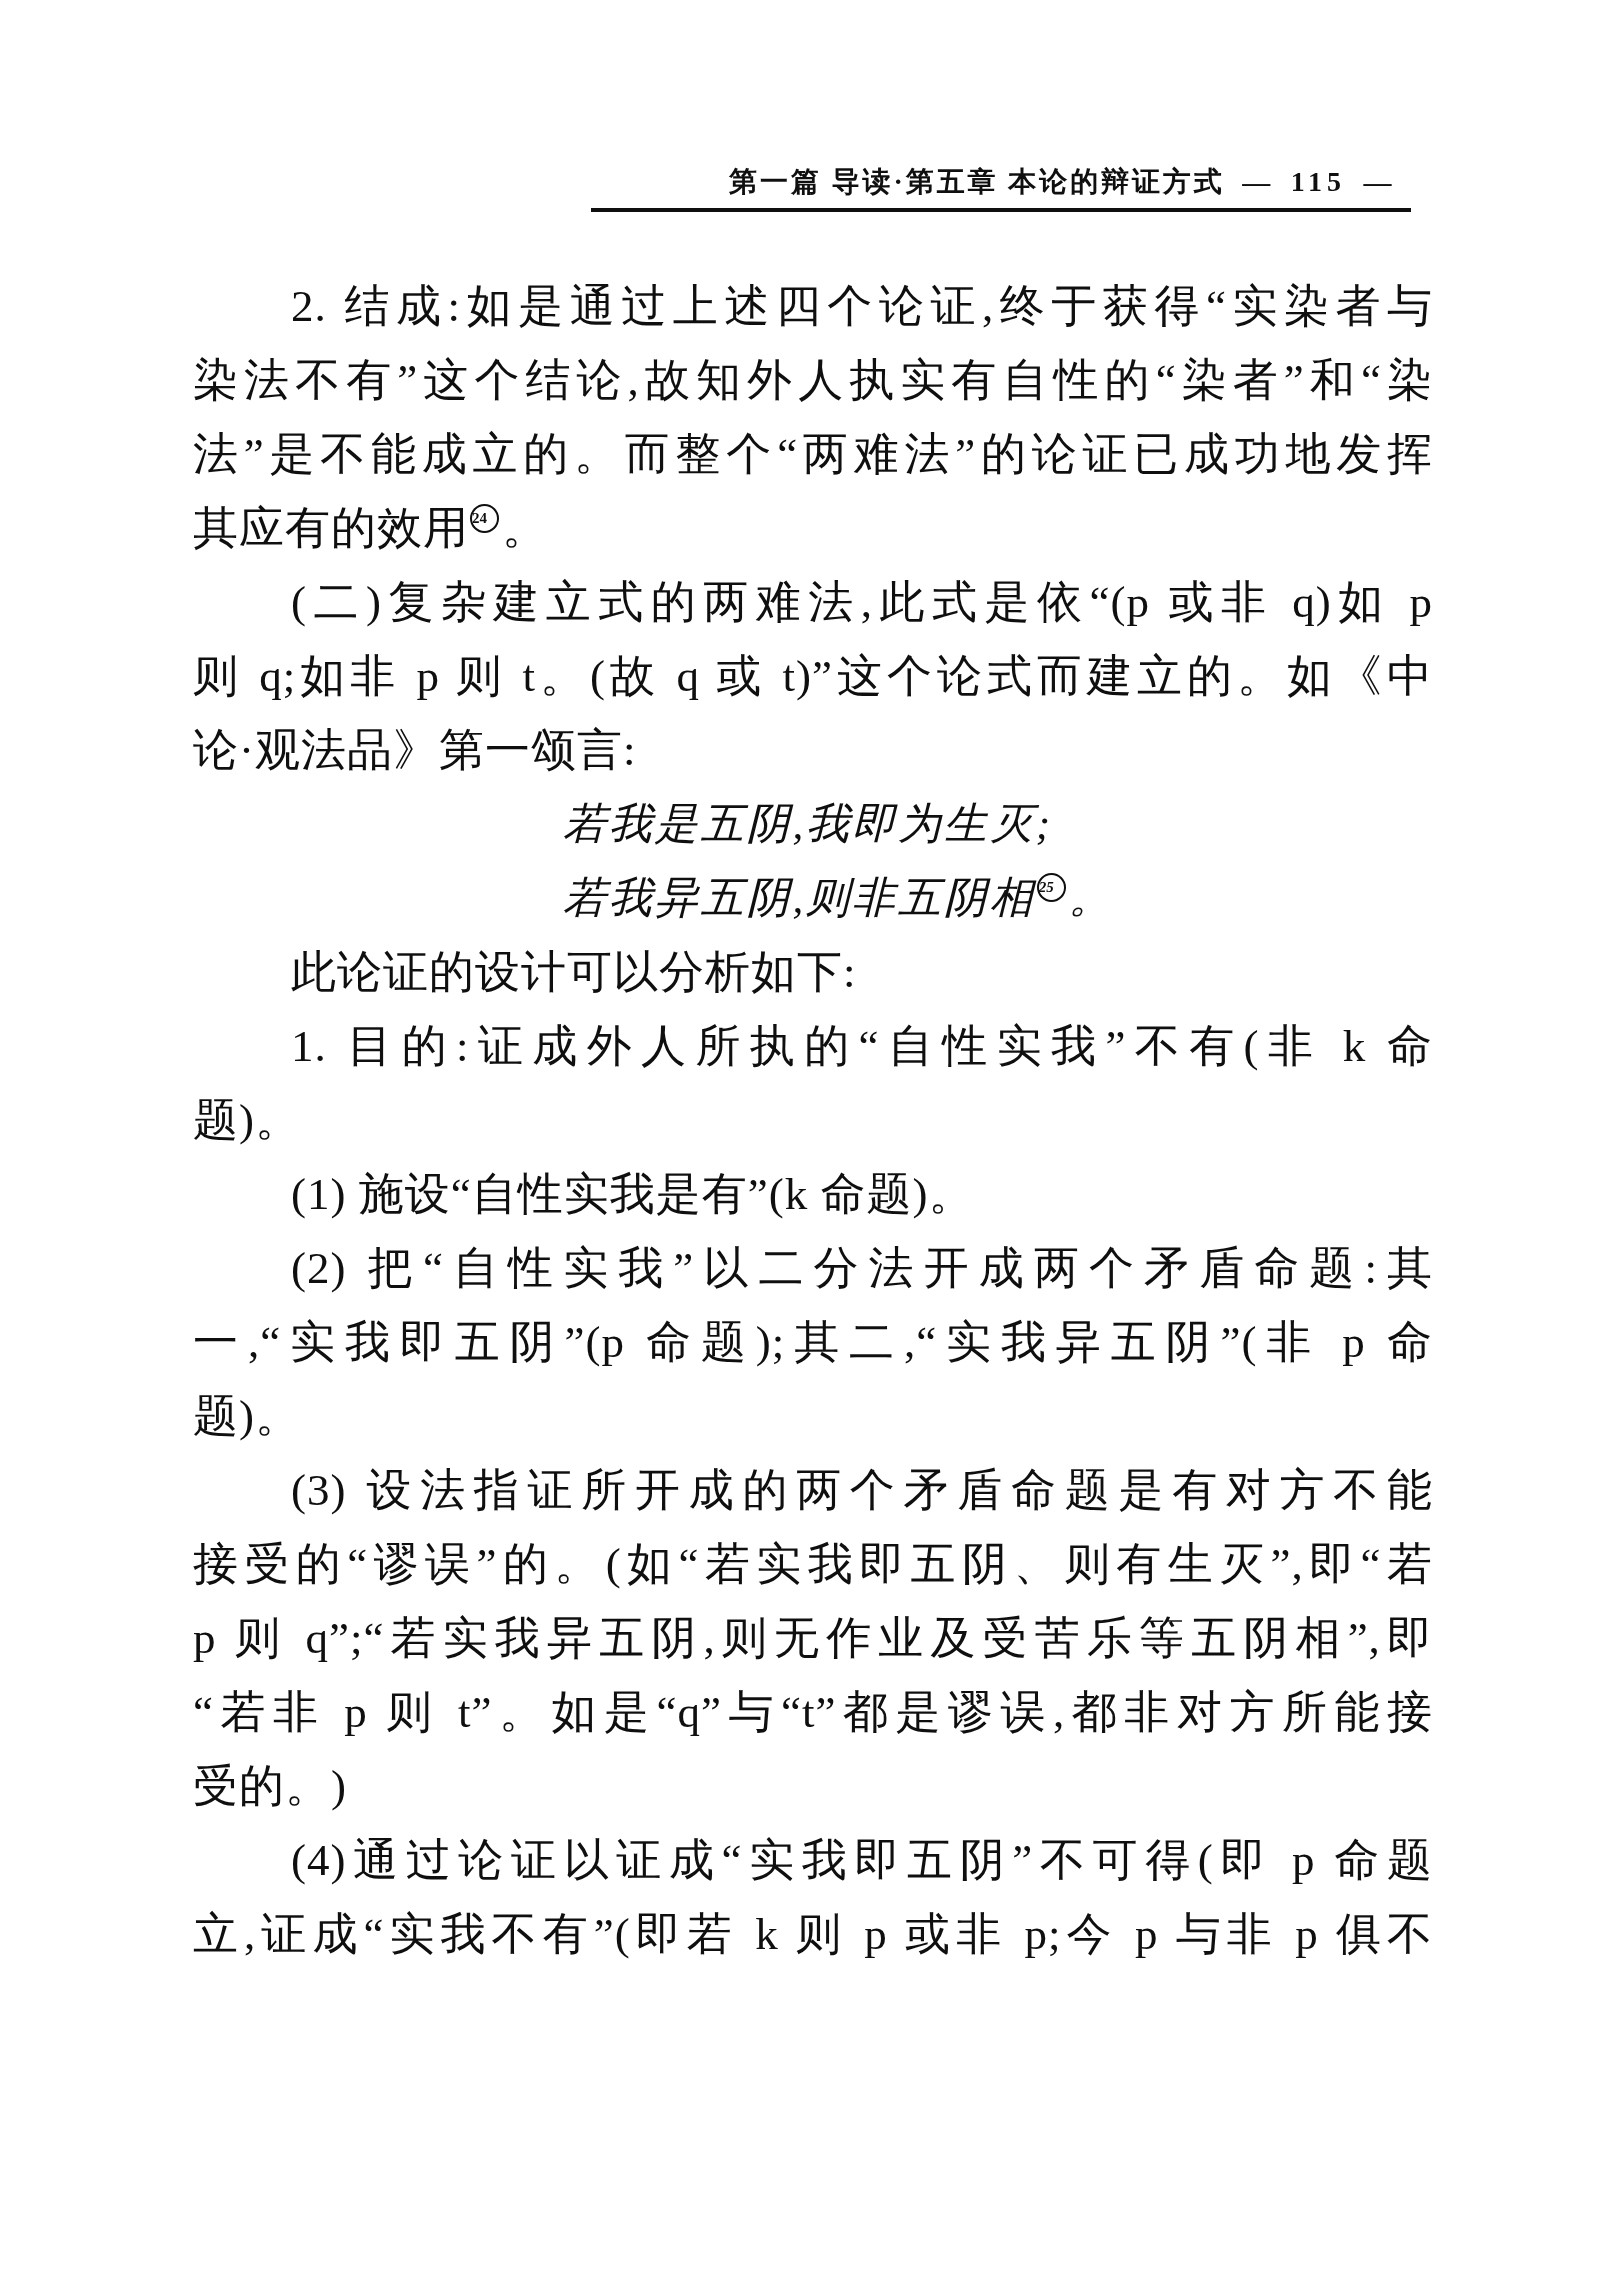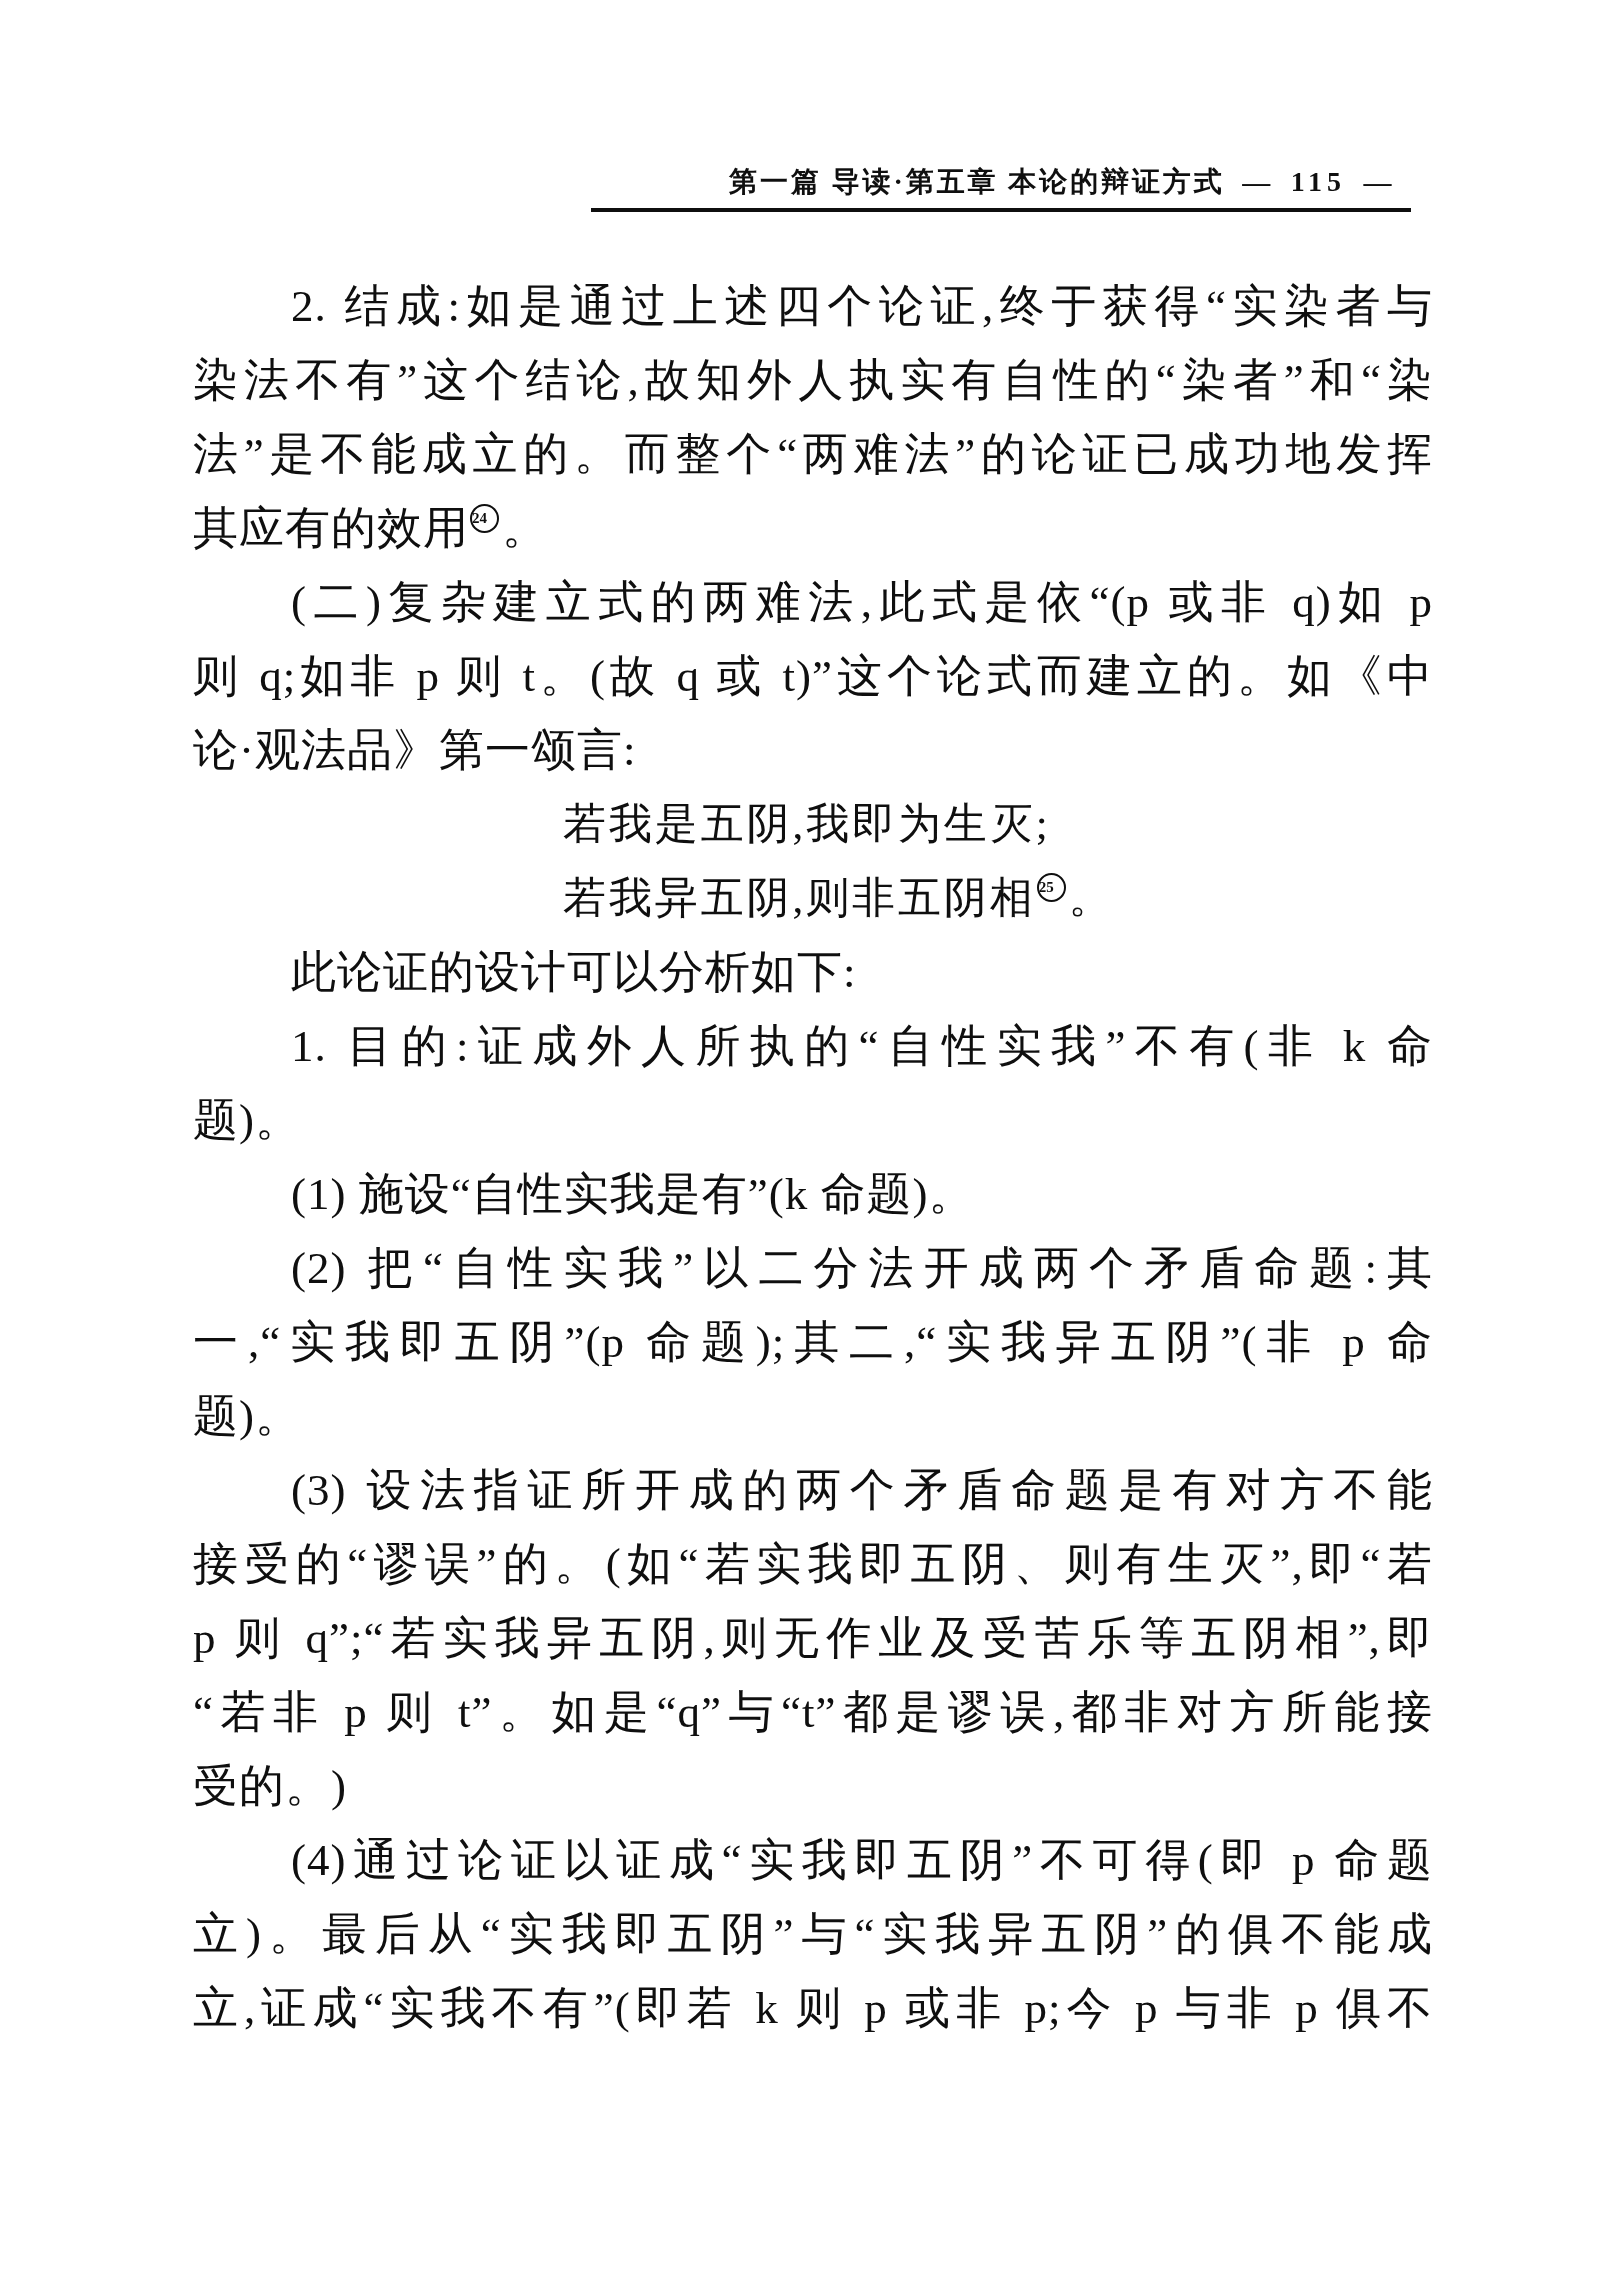--- a/index.html
+++ b/index.html
@@ -34,20 +34,21 @@
     line-height: 74px;
     letter-spacing: 1px;
   }
   .line { height: 74px; }
   .line.indent { text-indent: 98px; }
   .line.justify { text-align: justify; text-align-last: justify; }
   .line.verse {
     margin-left: 370px;
     font-size: 43px;
     letter-spacing: 2.9px;
+    font-style: italic;
   }
   .note-ref {
     display: inline-block;
     width: 29px; height: 29px;
     border: 2.9px solid #0f0f0f;
     border-radius: 50%;
     font-size: 15px; font-weight: bold;
     line-height: 25.5px;
     text-align: left;
     text-indent: 0;
@@ -82,16 +83,15 @@
     <div class="line indent"><span>(1) 施设“自性实我是有”(k 命题)。</span></div>
     <div class="line indent justify"><span>(2) 把“自性实我”以二分法开成两个矛盾命题:其</span></div>
     <div class="line justify"><span>一,“实我即五阴”(p 命题);其二,“实我异五阴”(非 p 命</span></div>
     <div class="line"><span>题)。</span></div>
     <div class="line indent justify"><span>(3) 设法指证所开成的两个矛盾命题是有对方不能</span></div>
     <div class="line justify"><span>接受的“谬误”的。(如“若实我即五阴、则有生灭”,即“若</span></div>
     <div class="line justify"><span>p 则 q”;“若实我异五阴,则无作业及受苦乐等五阴相”,即</span></div>
     <div class="line justify"><span>“若非 p 则 t”。如是“q”与“t”都是谬误,都非对方所能接</span></div>
     <div class="line"><span>受的。)</span></div>
     <div class="line indent justify"><span>(4)通过论证以证成“实我即五阴”不可得(即 p 命题</span></div>
-    <div class="line justify"><span>立)。最后从“实我即五阴”与“实我异五阴”的俱不能成</span></div>
     <div class="line justify"><span>立,证成“实我不有”(即若 k 则 p 或非 p;今 p 与非 p 俱不</span></div>
   </div>
 
 
 </body></html>

